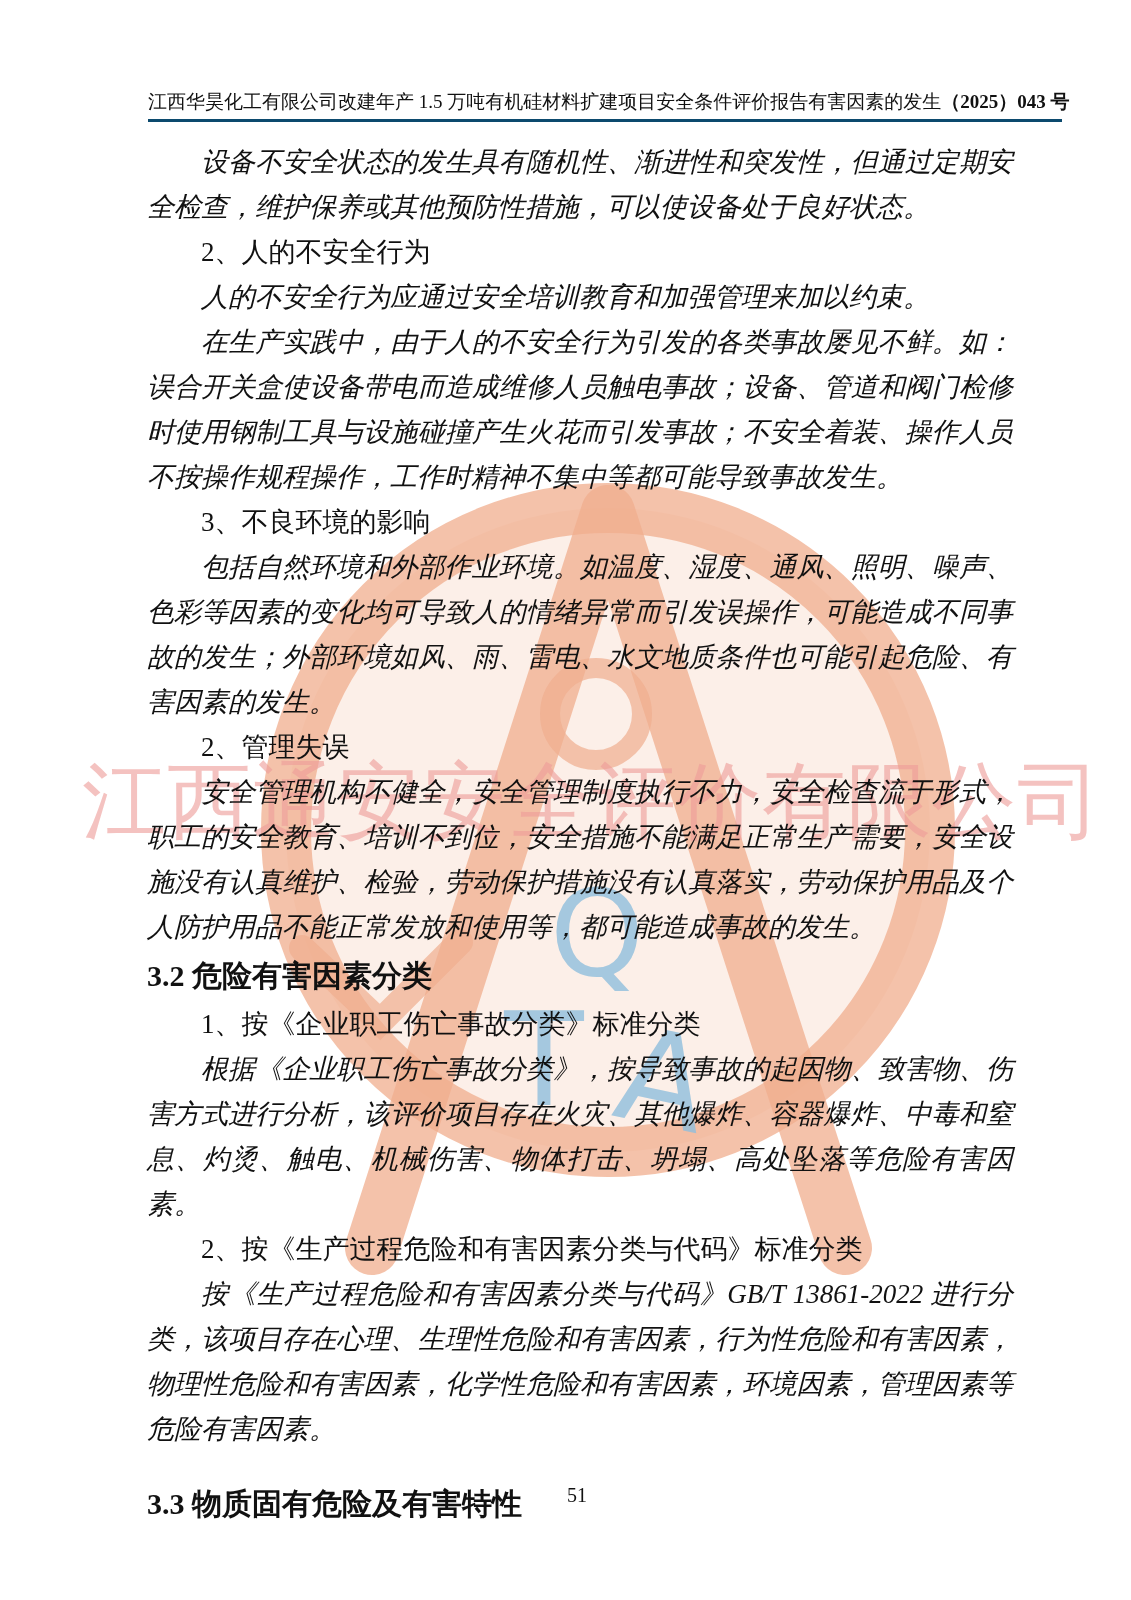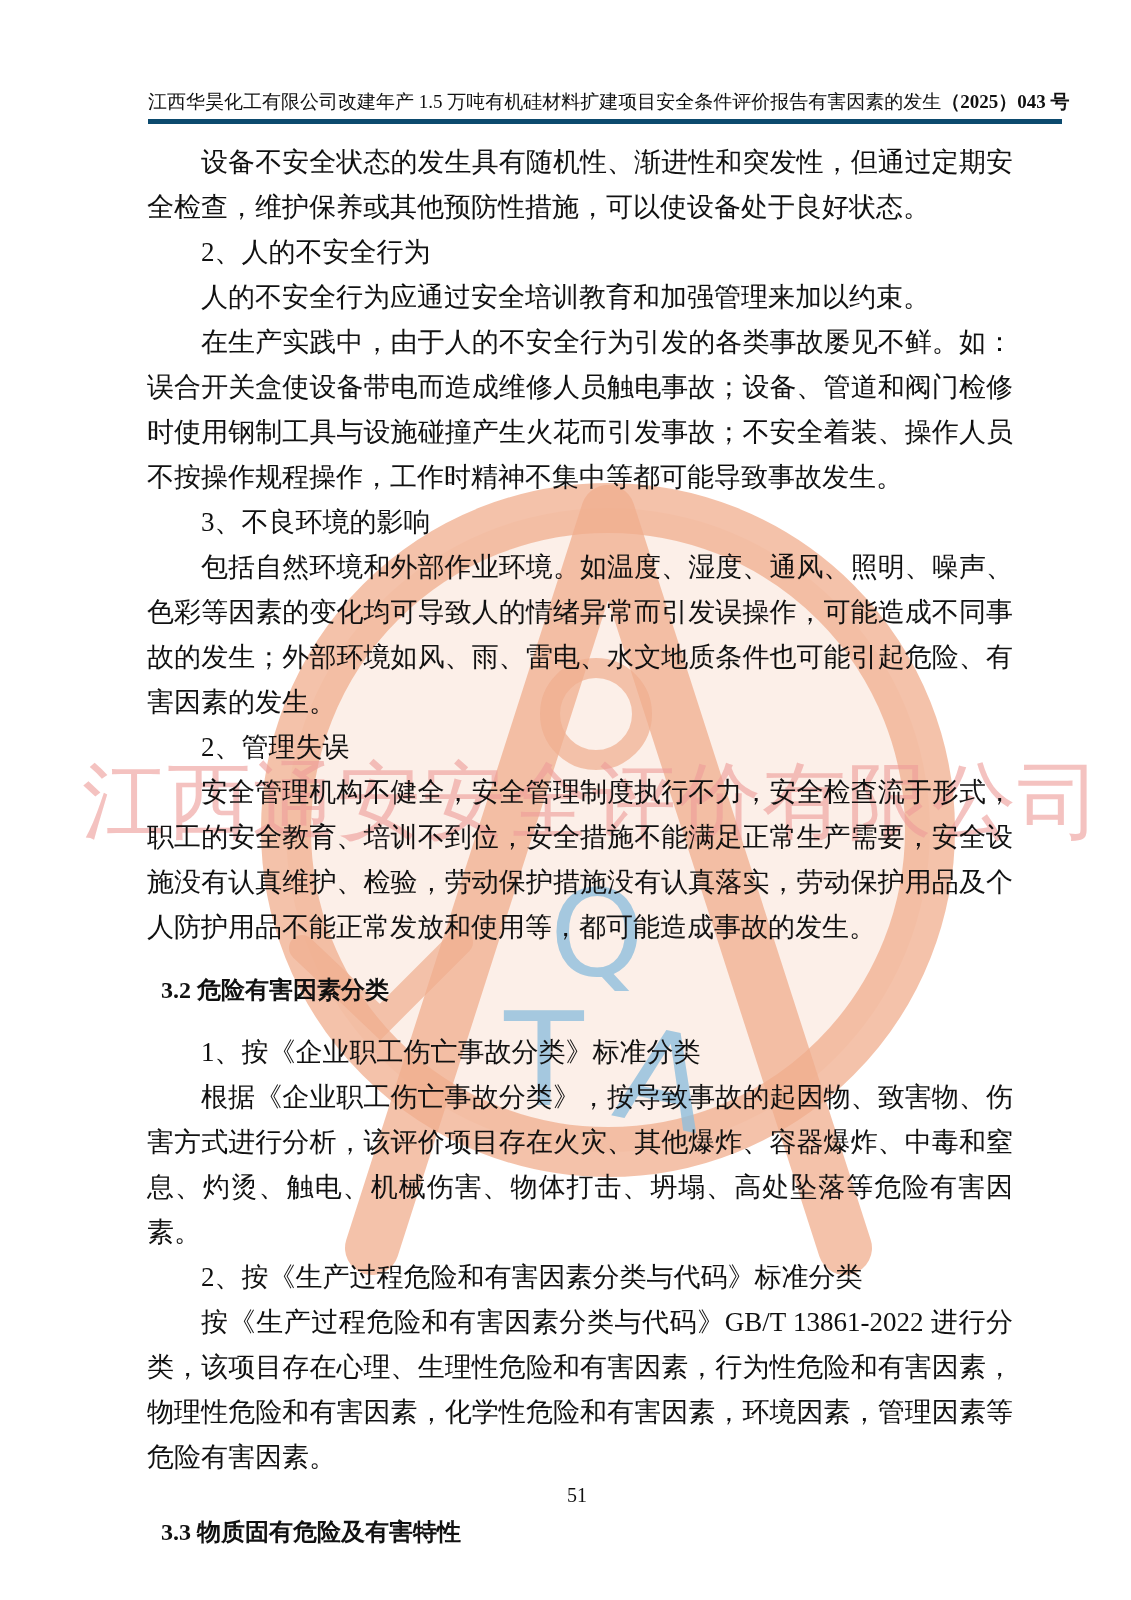--- a/index.html
+++ b/index.html
@@ -13,35 +13,35 @@
   }
   .watermark{
     position:absolute;left:0;top:0;width:1131px;height:1600px;
     z-index:0;pointer-events:none;
   }
   .header{
     position:absolute;left:148px;right:69px;top:90px;
     z-index:1;
     display:flex;justify-content:space-between;align-items:flex-end;
     font-size:19px;line-height:24px;
-    border-bottom:5px solid #0c4a6e;
+    border-bottom:3px solid #0c4a6e;
     padding-bottom:5px;
     white-space:nowrap;
   }
   .header .num{font-weight:bold;}
   .content{
     position:absolute;left:147px;width:866px;top:140px;
     z-index:1;
     font-size:27px;line-height:45px;
   }
   .content p{margin:0;}
-  .para{text-align:justify;text-indent:2em;}
+  .para{text-align:justify;text-indent:2em;font-style:italic;}
   .item{text-indent:2em;}
   h2{
-    margin:14px;font-size:24px;line-height:52px;font-weight:bold;
+    margin:0;font-size:30px;line-height:52px;font-weight:bold;
     font-family:"Liberation Serif","DejaVu Serif",serif;
   }
   h2.h33{margin-top:26px;}
   .footer{
     position:absolute;left:144px;width:866px;top:1483px;
     z-index:1;text-align:center;font-size:20px;line-height:24px;
   }
 </style>
 </head>
 <body>

